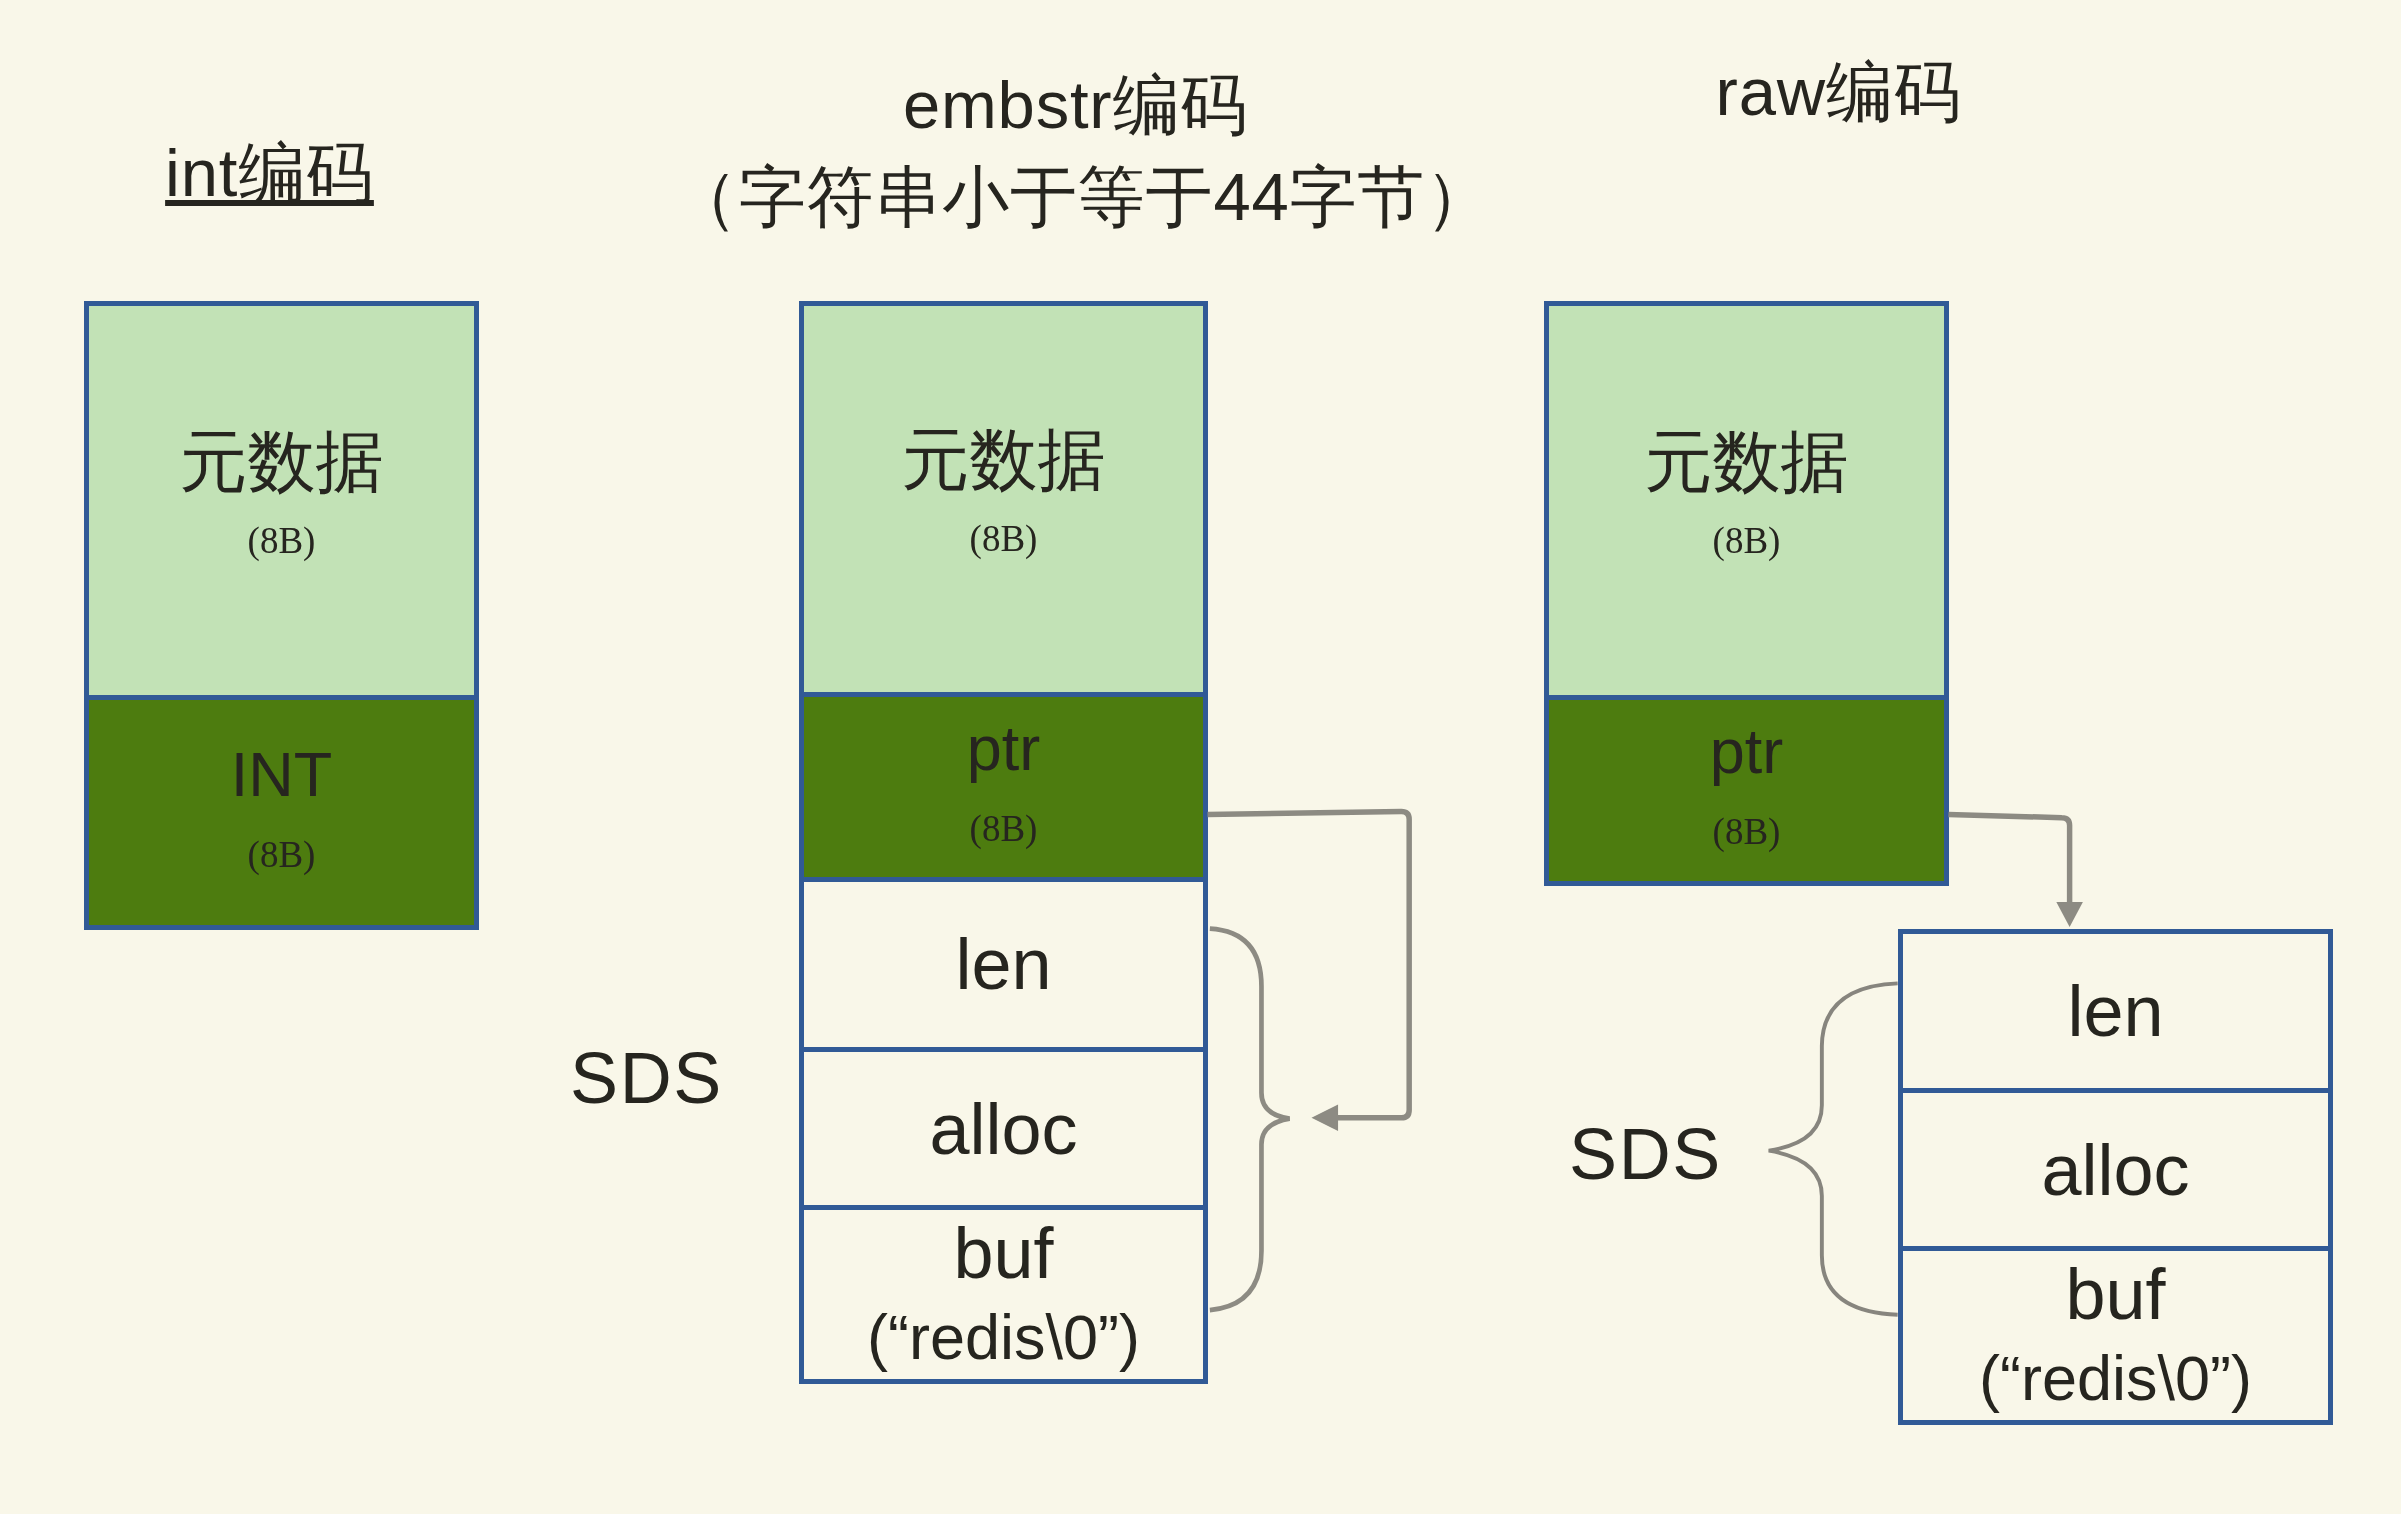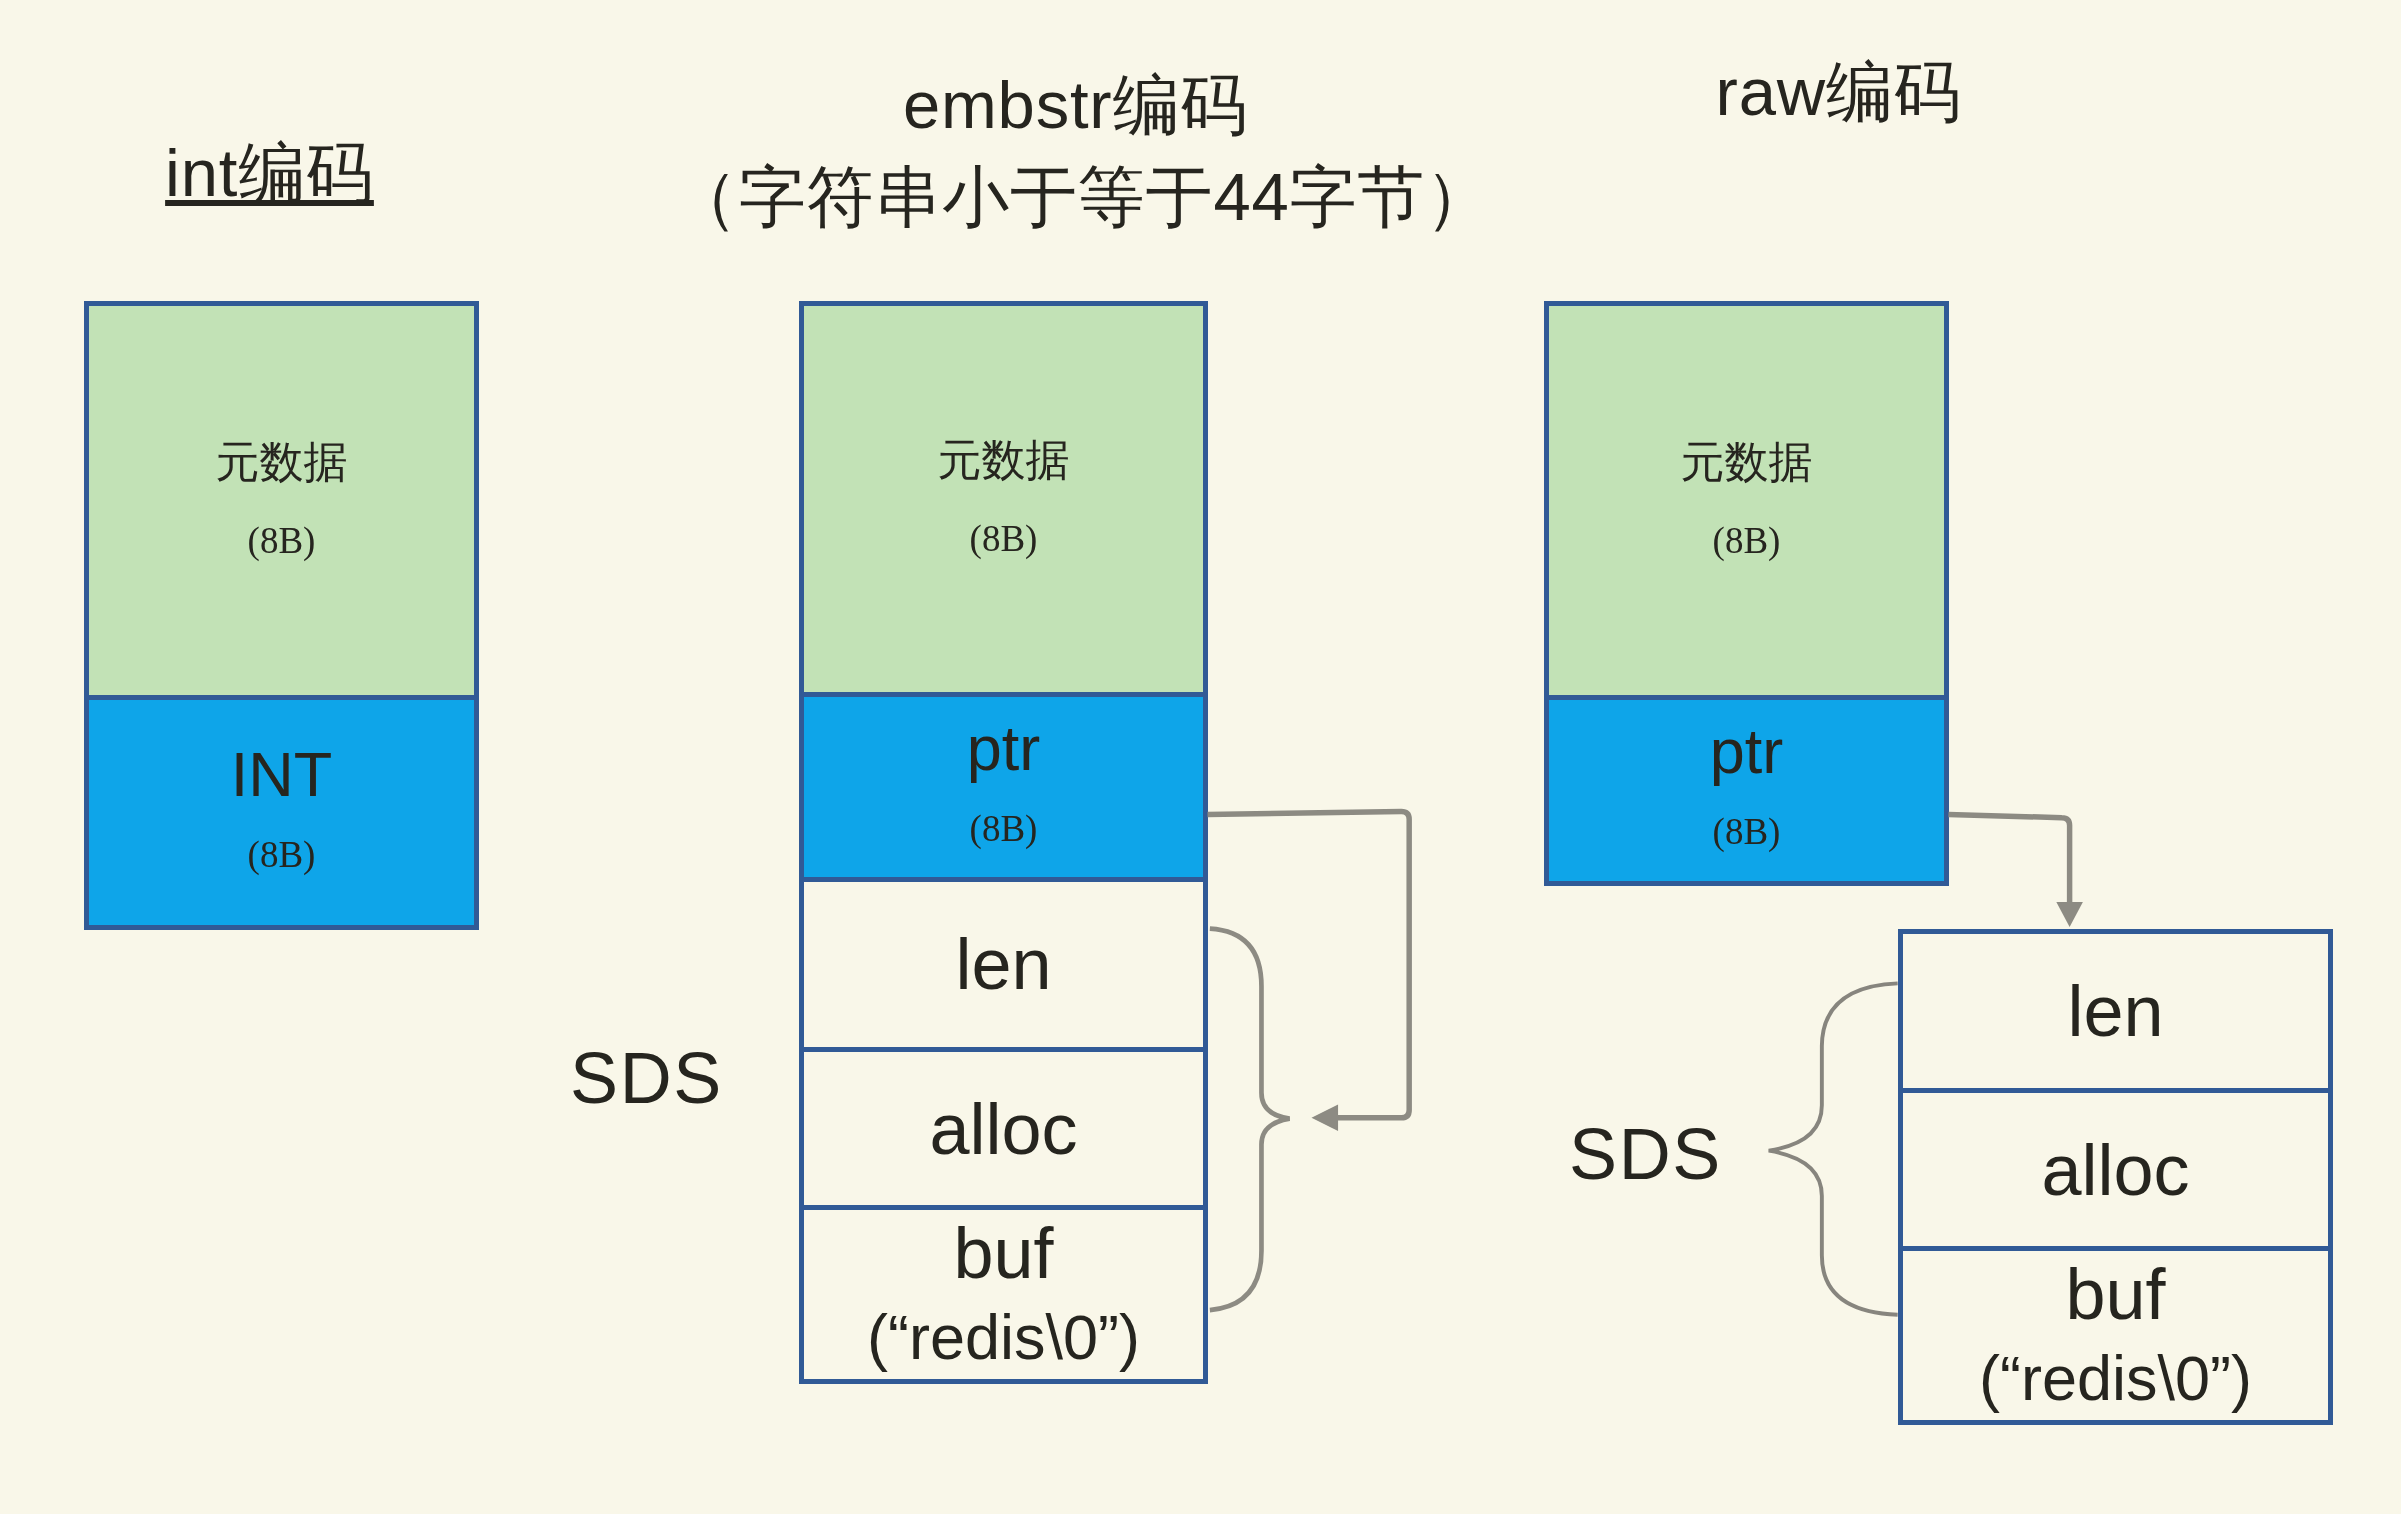--- a/index.html
+++ b/index.html
@@ -18,23 +18,23 @@
     position:absolute;box-sizing:border-box;
     border:5.5px solid #315a96;
     display:flex;flex-direction:column;
   }
   .sec{
     display:flex;flex-direction:column;align-items:center;justify-content:center;
     box-sizing:border-box;text-align:center;
   }
   .sec + .sec{border-top:5.5px solid #315a96;}
   .sec.green{background:#c2e2b6;}
-  .sec.yellow{background:#0ea5e9;}
+  .sec.yellow{background:#4d7c0f;}
   .sec.plain{background:#f9f7e9;}
-  .cjk{font-size:44px;line-height:81px;}
+  .cjk{font-size:68px;line-height:81px;}
   .sub{font-size:37px;line-height:78px;font-family:Liberation Serif, serif;}
   .val{font-size:63px;line-height:84px;}
   .rowlab{font-size:72px;line-height:86px;}
   .bufl2{font-size:63px;line-height:83px;}
   .sds{
     position:absolute;width:281px;height:86px;
     display:flex;align-items:center;justify-content:center;
     font-size:72px;letter-spacing:1.6px;
   }
   .connector-layer{position:absolute;left:0;top:0;width:2401px;height:1515px;pointer-events:none;}

